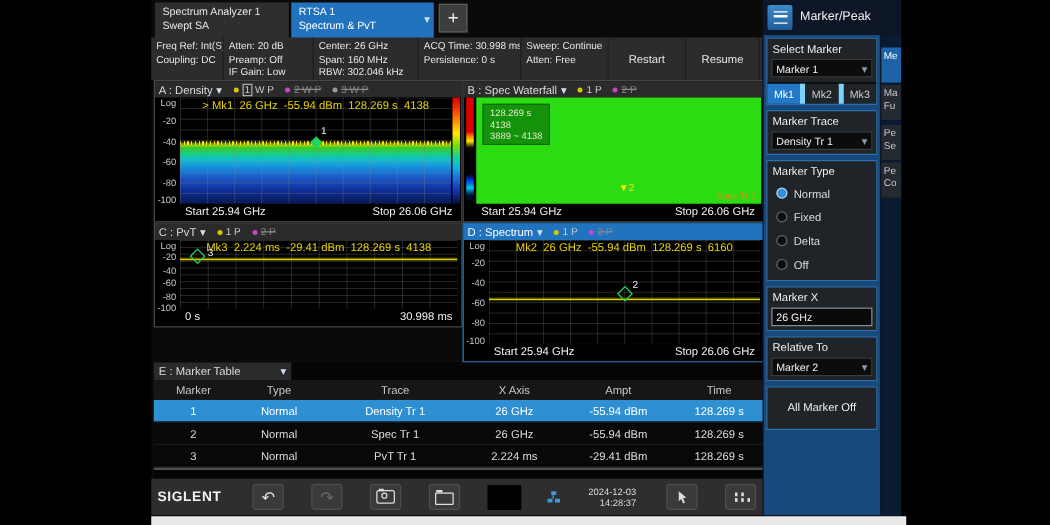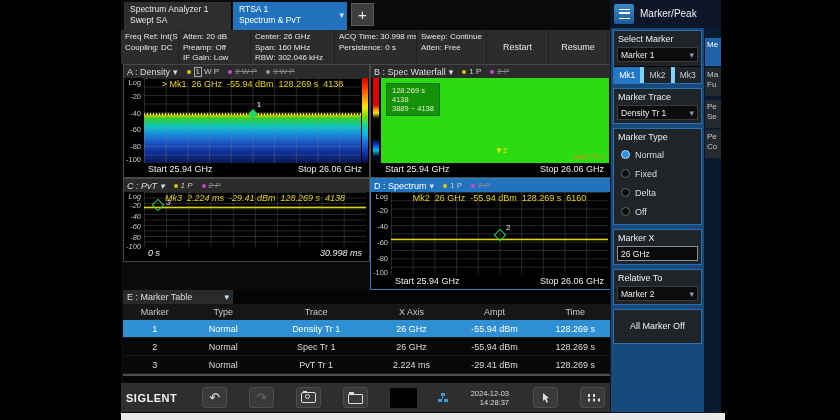--- a/index.html
+++ b/index.html
@@ -252,21 +252,21 @@
         </div>
         <div class="wmark">▼2</div>
         <div class="wtag">Spec Tr 1</div>
       </div>
       <div class="xaxis" style="left:10px;">
         <span>Start 25.94 GHz</span>
         <span>Stop 26.06 GHz</span>
       </div>
     </div>
 
-    <div class="panel" style="left:2px;top:178px;width:247px;height:84px;font-style:italic;">
+    <div class="panel" style="left:2px;top:178px;width:247px;height:84px;">
       <div class="phead">
         <span class="ptitle">C : PvT</span>
         <span class="chev"></span>
         <span class="tr-group">
           <span class="tdot y"></span>
           <span>1 P</span>
         </span>
         <span class="tr-group">
           <span class="tdot m"></span>
           <span class="tr-off">2 P</span>

